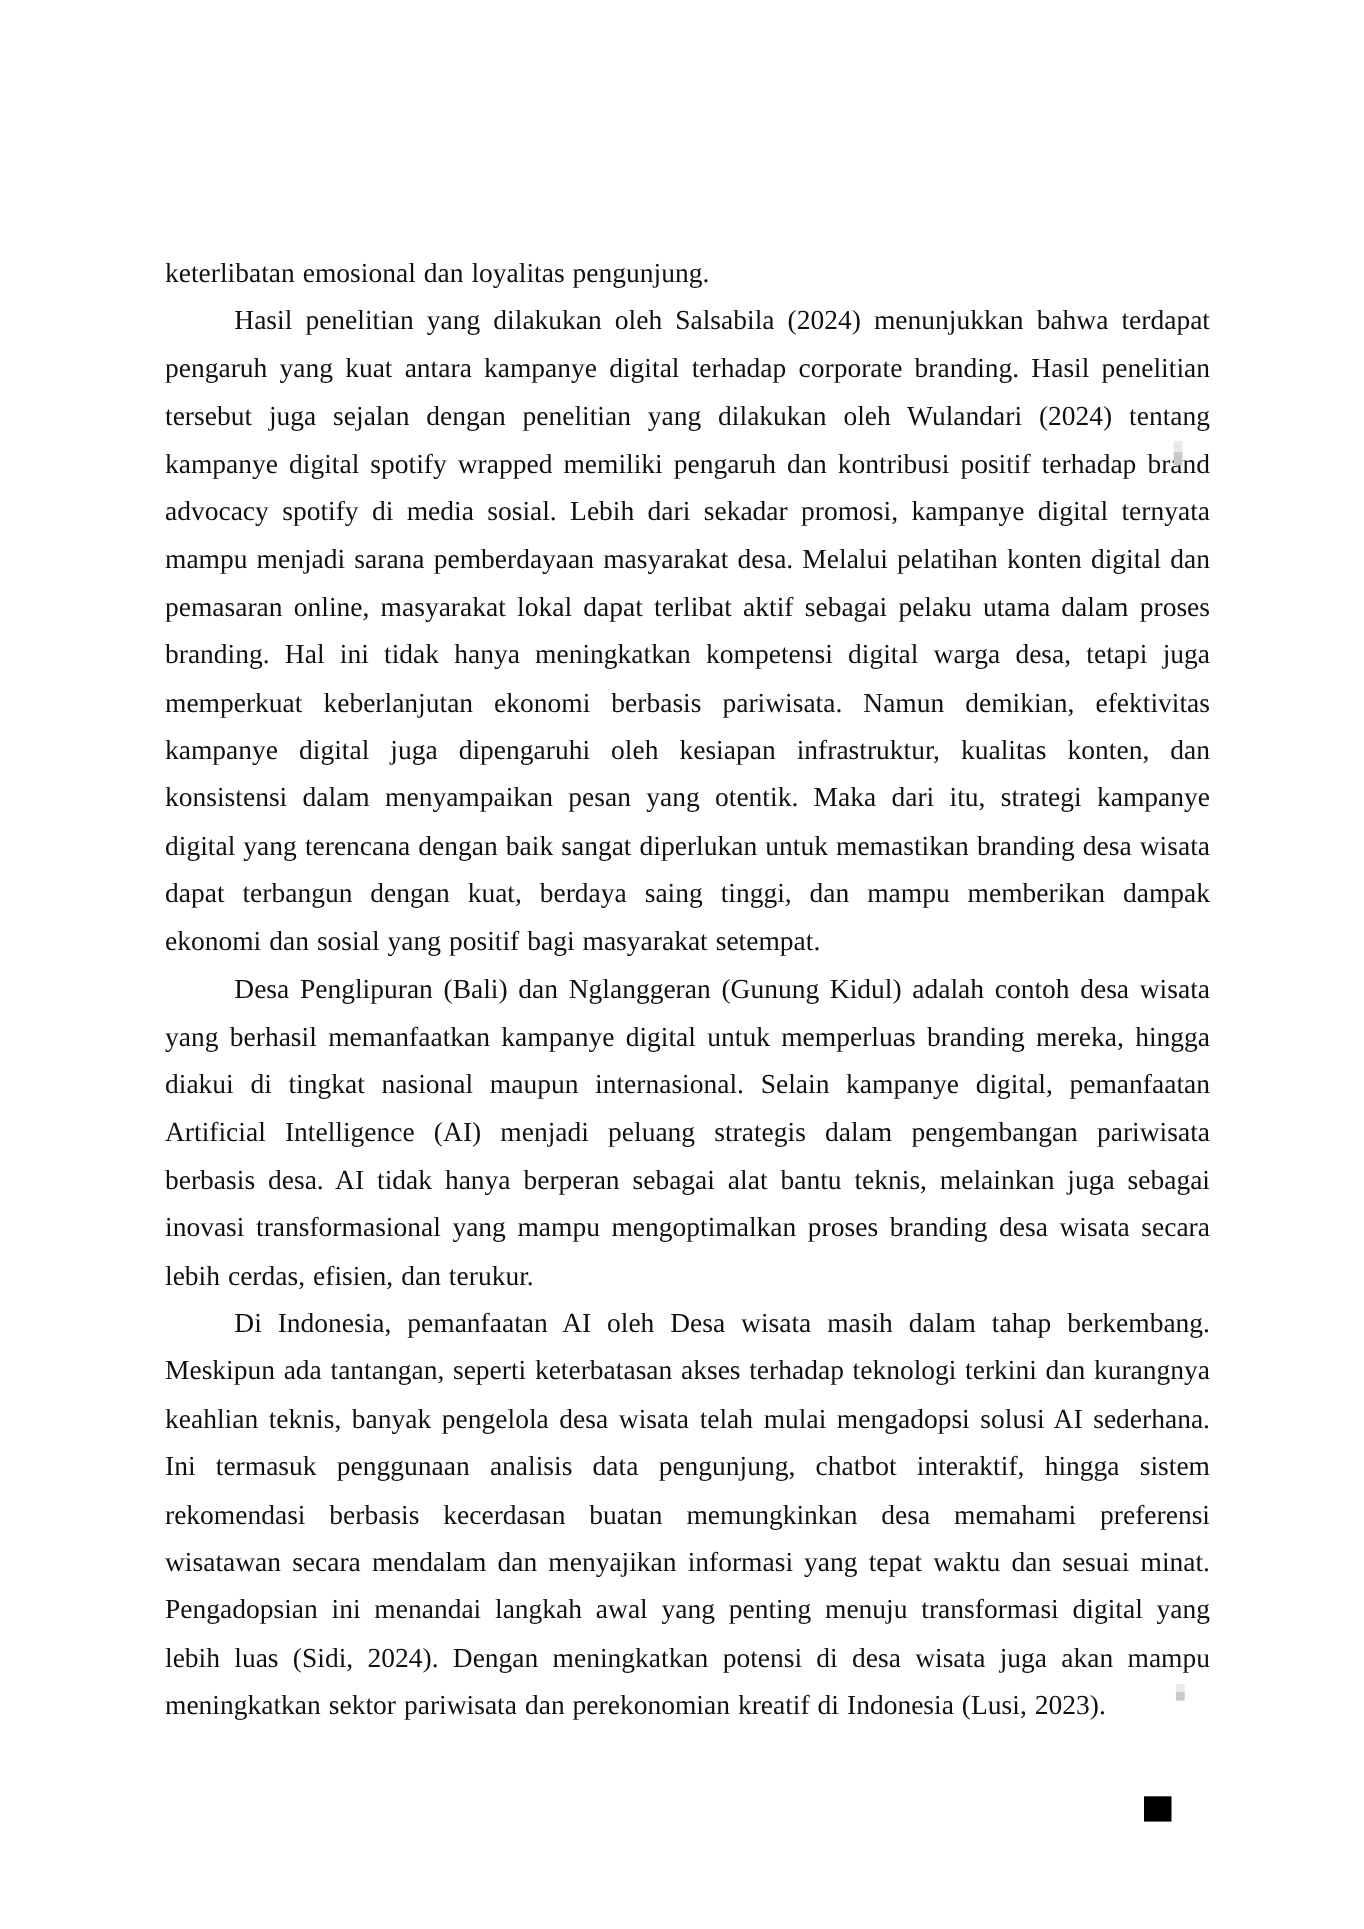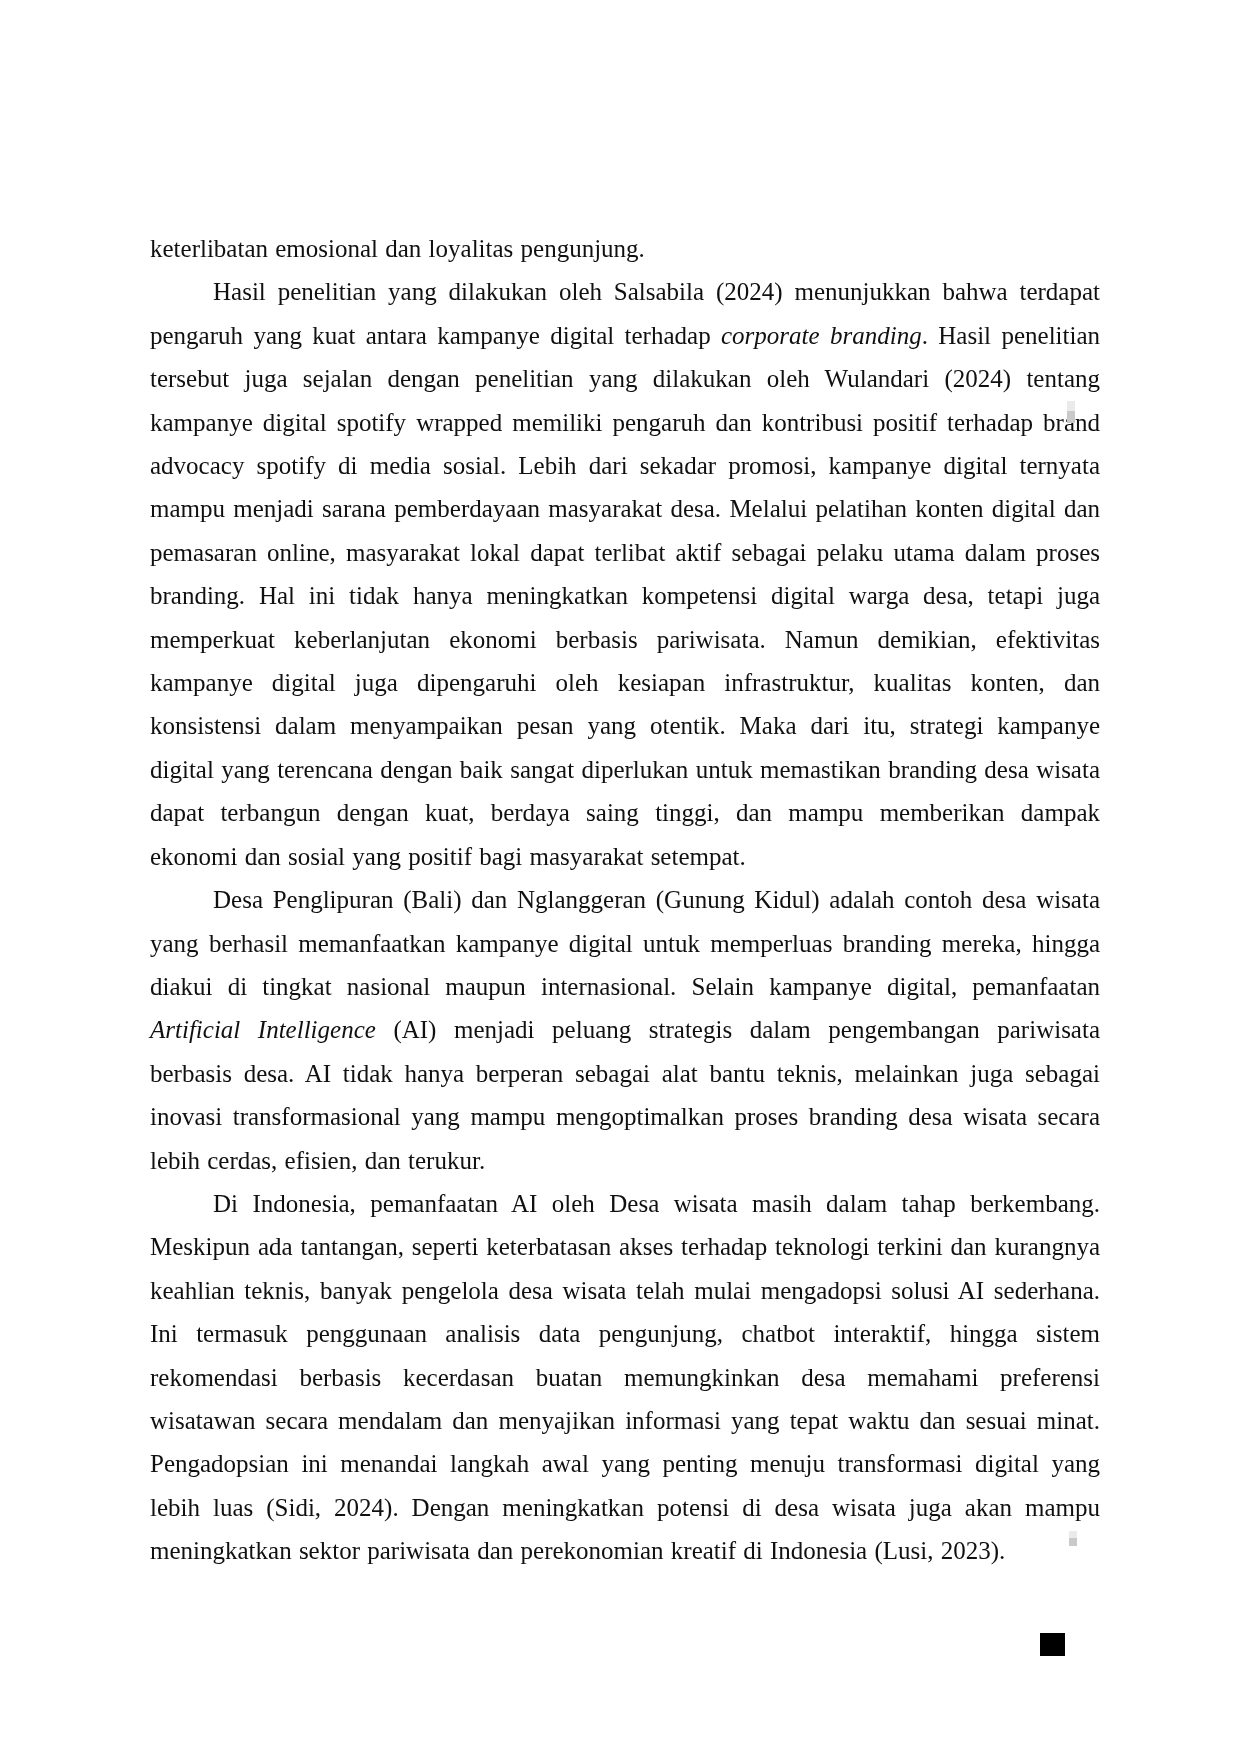--- a/index.html
+++ b/index.html
@@ -27,21 +27,20 @@
     font-size: 25px;
     line-height: 43.4px;
     text-align: justify;
     text-indent: 63px;
     word-spacing: 1px;
   }
   .para.no-indent {
     text-indent: 0;
   }
   .italic {
-    font-style: italic;
   }
   
   .comment-mark {
     position: absolute;
     width: 8px;
     background: linear-gradient(#eaeaea 0%, #eaeaea 45%, #c9c9c9 45%, #c9c9c9 100%);
   }
   .mark-1 { left: 1067px; top: 401px; height: 22px; }
   .mark-2 { left: 1069px; top: 1531px; height: 15px; }
   

